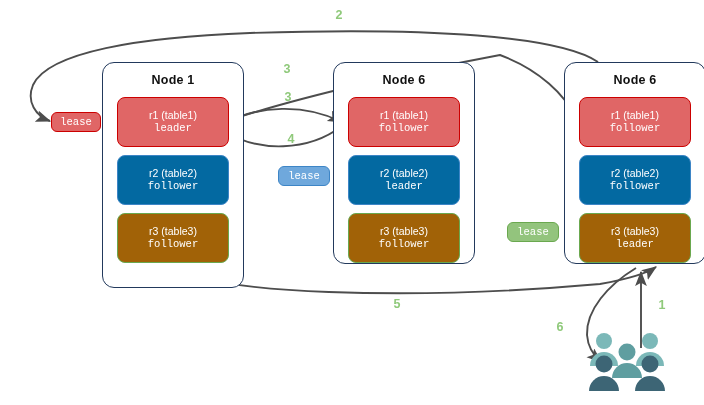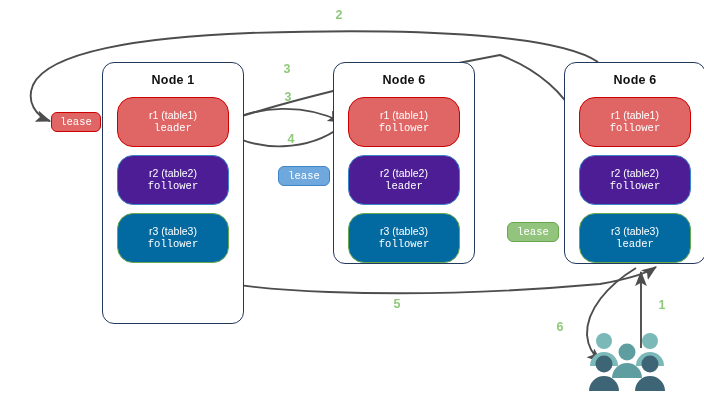--- a/index.html
+++ b/index.html
@@ -6,27 +6,27 @@
   body{width:704px;height:405px;overflow:hidden;
        font-family:"Liberation Sans", sans-serif;}
   #stage{position:relative;width:704px;height:405px;}
   #edges{position:absolute;left:0;top:0;width:704px;height:405px;}
 
   .node{position:absolute;box-sizing:border-box;
         border:1.4px solid #22395c;border-radius:12px;background:#fff;}
   .node-title{position:absolute;left:0;right:0;top:10px;text-align:center;
               font-size:12.5px;font-weight:bold;color:#111111;letter-spacing:.2px;}
   .replica{position:absolute;box-sizing:border-box;left:14px;right:14px;
-           border-radius:16px;display:flex;flex-direction:column;
+           border-radius:8px;display:flex;flex-direction:column;
            align-items:center;justify-content:center;
            color:#ffffff;font-size:10.5px;line-height:12.6px;text-align:center;}
   .replica .l2{display:block;font-family:Liberation Mono, monospace;}
   .r-red{background:#e06666;border:1.6px solid #cc0000;}
-  .r-blue{background:#4c1d95;border:1.6px solid #3d85c6;align-items:center;}
-  .r-green{background:#0369a1;border:1.6px solid #6aa84f;}
+  .r-blue{background:#0369a1;border:1.6px solid #3d85c6;align-items:center;}
+  .r-green{background:#a16207;border:1.6px solid #6aa84f;}
 
   .lease{position:absolute;box-sizing:border-box;border-radius:6px;
          display:flex;align-items:center;justify-content:center;
          color:#ffffff;font-size:10.5px;padding:0 6px;height:20px;font-family:Liberation Mono, monospace;}
   .lease.red{background:#e06666;border:1.6px solid #cc0000;}
   .lease.blue{background:#6fa8dc;border:1.6px solid #3d85c6;}
   .lease.green{background:#93c47d;border:1.6px solid #6aa84f;}
 
   .step{position:absolute;color:#8fc97a;font-size:12.5px;font-weight:bold;
         text-align:center;white-space:nowrap;}
@@ -55,21 +55,21 @@
       <path d="M 342 126 C 308 152 258 152 226 132"></path>
 
       <path d="M 170 264 C 200 296 420 300 600 284 C 628 279 646 274 656 267"></path>
 
       <path d="M 641 348 L 641 272"></path>
 
       <path d="M 636 268 C 608 285 586 310 587 335 C 588 348 594 356 601 362"></path>
     </g>
   </svg>
 
-  <div class="node" style="left:102px;top:62px;width:142px;height:262px;">
+  <div class="node" style="left:102px;top:62px;width:142px;height:226px;">
     <div class="node-title">Node 1</div>
     <div class="replica r-red" style="top:34px;height:50px;">
       <span>r1 (table1)</span>
       <span class="l2">leader</span>
     </div>
     <div class="replica r-blue" style="top:92px;height:50px;">
       <span>r2 (table2)</span>
       <span class="l2">follower</span>
     </div>
     <div class="replica r-green" style="top:150px;height:50px;">

